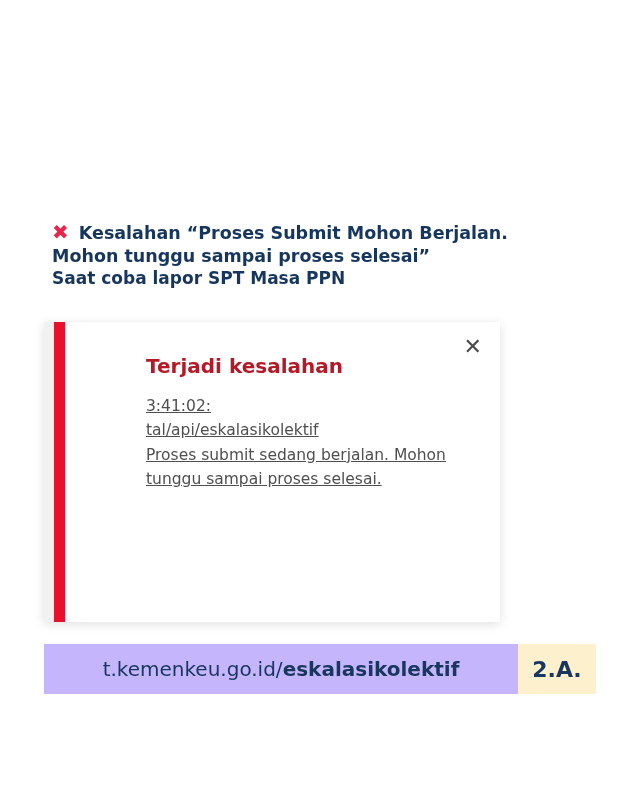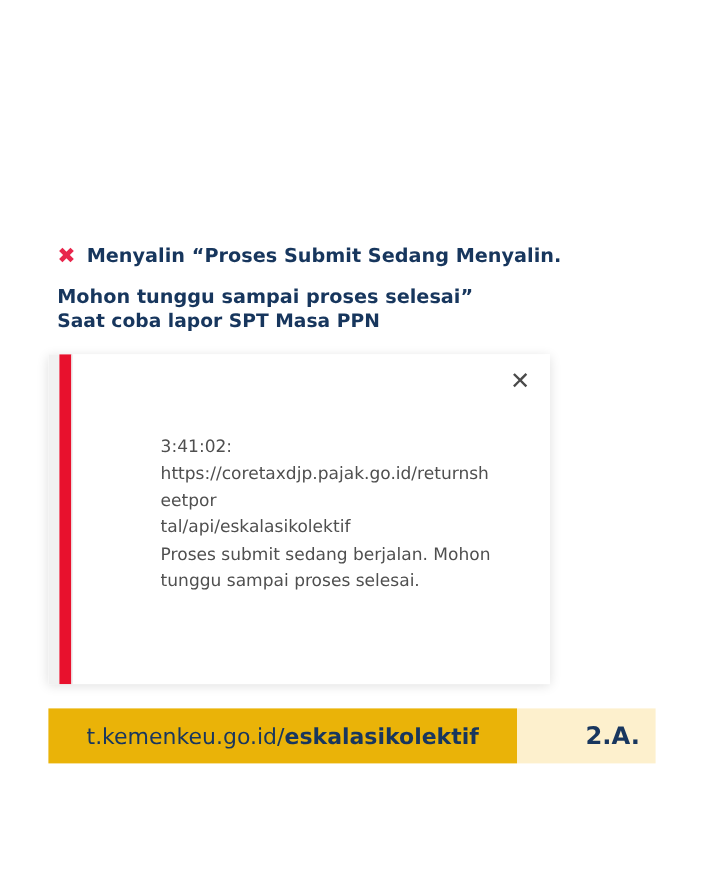--- a/index.html
+++ b/index.html
@@ -66,21 +66,21 @@
   .kes-word {
     font-weight: 600;
   }
   .quoted {
     font-weight: 700;
   }
   .caption-row2 {
     font-size: 17.5px;
     line-height: 1.28;
     font-weight: 700;
-    margin-top: 14px;
+    margin-top: 0;
   }
   .caption-row3 {
     font-size: 17px;
     line-height: 1.3;
     font-weight: 600;
     margin-top: 0;
   }
 
   
   .shot {
@@ -143,20 +143,21 @@
     top: 72px;
     width: 300px;
     font-family: "DejaVu Sans", sans-serif;
     font-size: 15.5px;
     line-height: 1.58;
     color: #4f4f4f;
     word-break: break-word;
   }
   .dlg-body div {
     white-space: pre-wrap;
+    text-decoration: underline;
   }
   .dlg-btn {
     position: absolute;
     right: 32px;
     bottom: 38px;
     background: #1d3557;
     color: #ffffff;
     border: none;
     border-radius: 4px;
     padding: 13px 18px;
@@ -170,67 +171,66 @@
   .linkbar {
     position: absolute;
     left: 44px;
     top: 644px;
     width: 552px;
     height: 50px;
     display: flex;
   }
   .linkbar-main {
     flex: 1 1 auto;
-    background: #eab308;
+    background: #c4b5fd;
     display: flex;
     align-items: center;
     justify-content: center;
     color: #18365e;
     font-family: "DejaVu Sans", sans-serif;
     font-size: 20px;
   }
   .link-prefix { font-weight: 400; }
   .link-bold { font-weight: 700; text-align: right; }
   .linkbar-badge {
     flex: 0 0 78px;
     background: #fdf0cd;
     display: flex;
     align-items: center;
     justify-content: center;
     color: #18365e;
     font-family: "DejaVu Sans", sans-serif;
     font-weight: 700;
     font-size: 22px;
-    padding-left: 48px;
   }
 </style>
 </head>
 <body>
 
 <div class="page">
 
 
   <div class="caption">
     <div class="caption-row1">
       <span class="x-icon">✖</span>
-      <span><span class="kes-word">Menyalin </span><span class="quoted">“</span><span class="quoted">Proses Submit Sedang Menyalin.</span></span>
+      <span><span class="kes-word">Kesalahan </span><span class="quoted">“</span><span class="quoted">Proses Submit Mohon Berjalan.</span></span>
     </div>
     <div class="caption-row2"><span>Mohon tunggu sampai proses selesai</span><span>”</span></div>
     <div class="caption-row3">Saat coba lapor SPT Masa PPN</div>
   </div>
 
   <div class="shot">
     <div class="shot-gray-left"></div>
     <div class="shot-red-strip"></div>
 
     <div class="dialog">
       <div class="dlg-close">✕</div>
+      <div class="dlg-title">Terjadi kesalahan</div>
       <div class="dlg-body">
         <div>3:41:02:</div>
-        <div>https://coretaxdjp.pajak.go.id/returnsheetpor</div>
         <div>tal/api/eskalasikolektif</div>
         <div>Proses submit sedang berjalan. Mohon</div>
         <div>tunggu sampai proses selesai.</div>
       </div>
     </div>
   </div>
 
   <div class="linkbar">
     <div class="linkbar-main">
       <span class="link-prefix">t.kemenkeu.go.id/</span>

